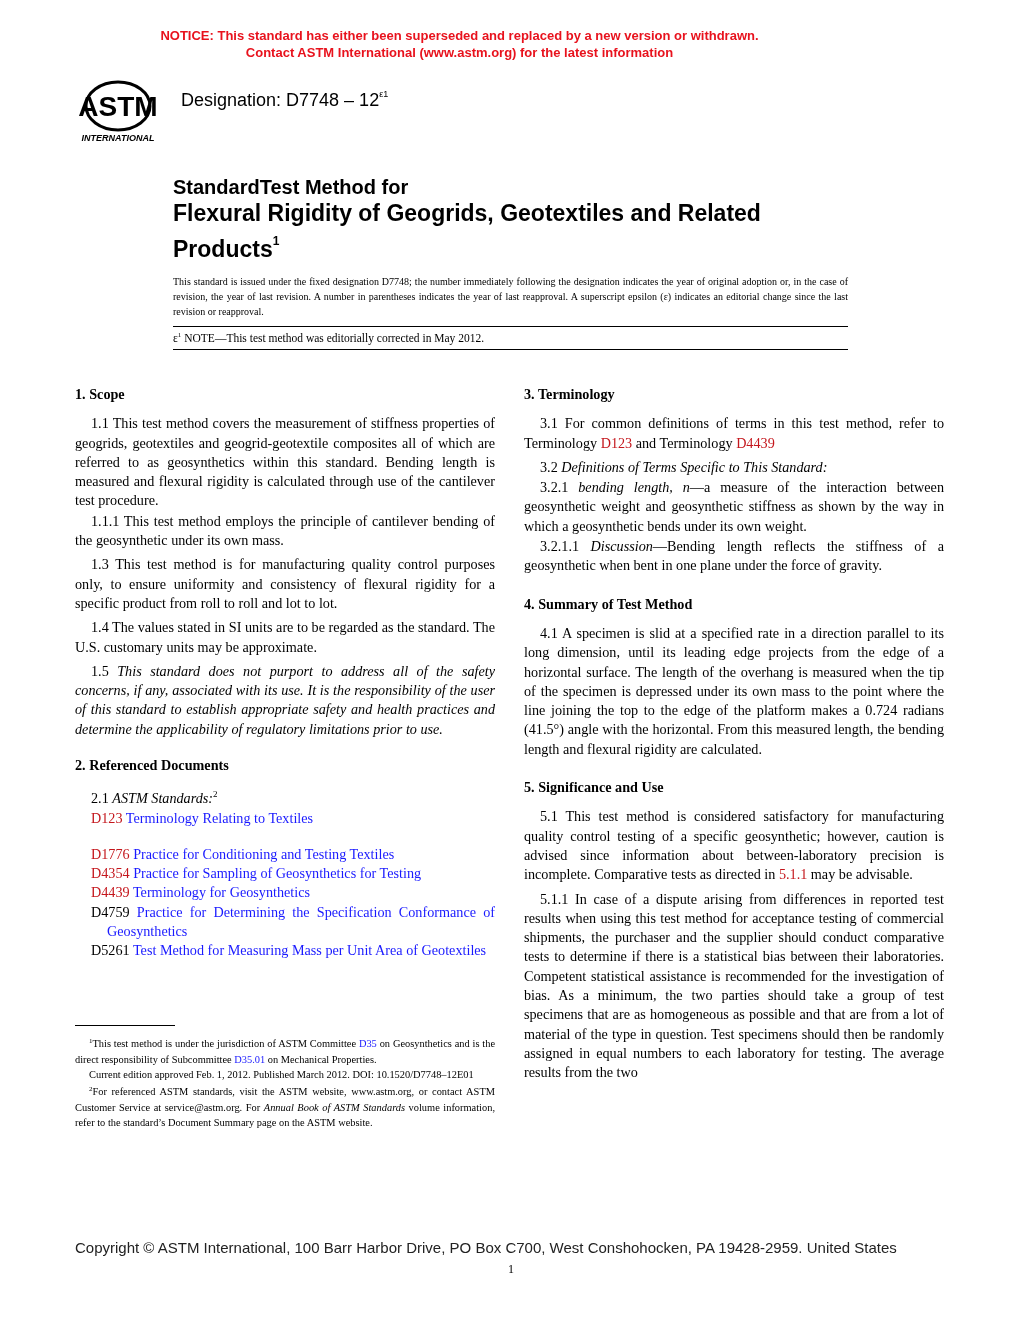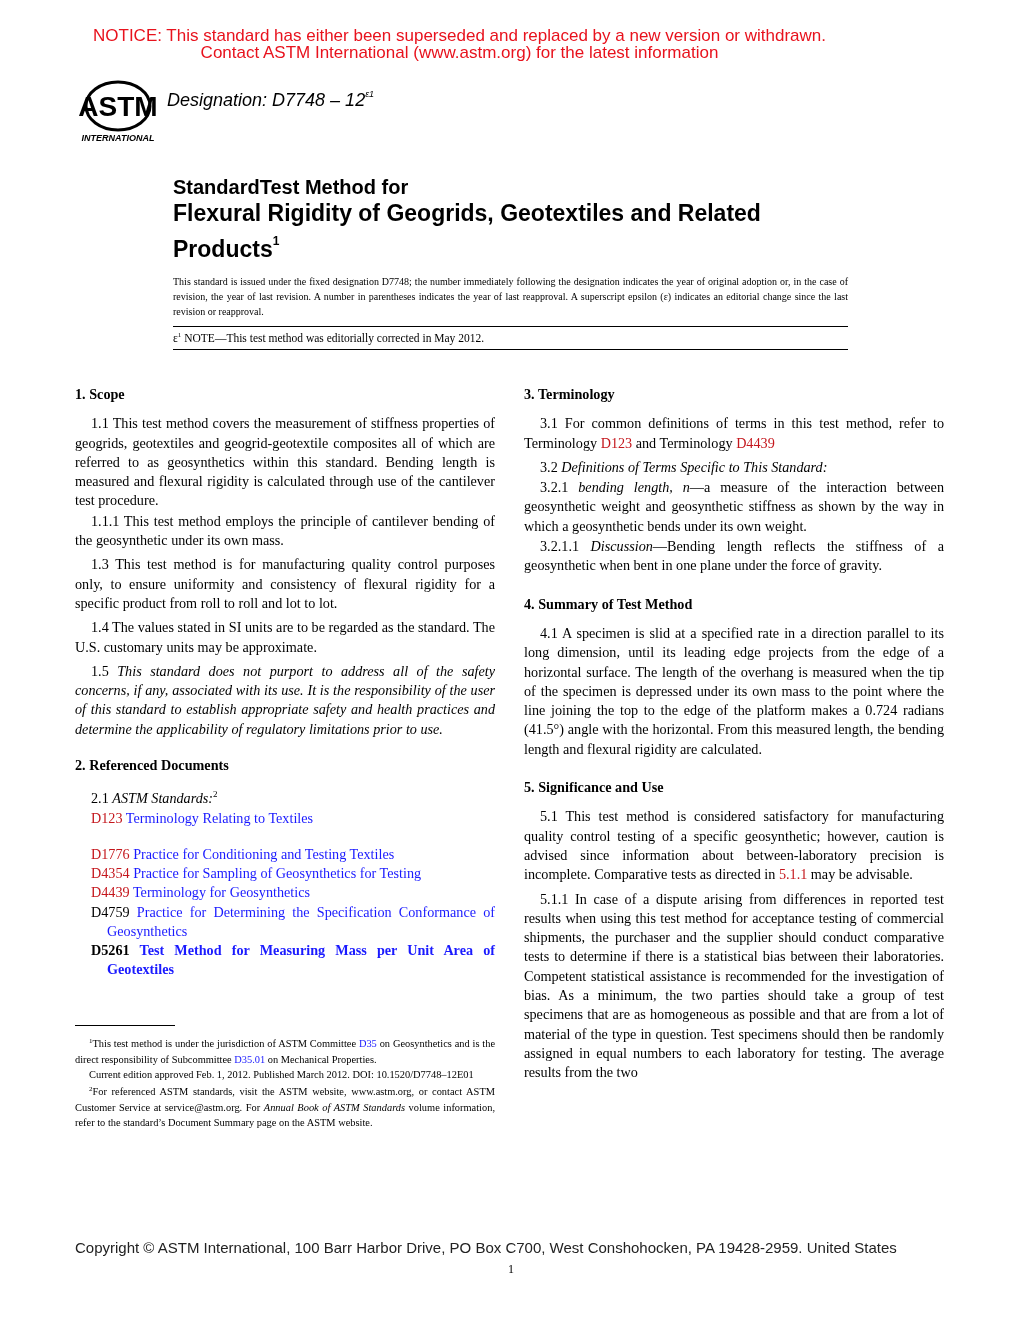--- a/index.html
+++ b/index.html
@@ -1,24 +1,24 @@
 <!DOCTYPE html>
 <html><head>
 <meta charset="utf-8">
 <style>
   html, body { margin: 0; padding: 0; background: #ffffff; }
   body { width: 1020px; height: 1320px; position: relative; overflow: hidden; color: #000; }
   .serif { font-family: "Liberation Serif", "DejaVu Serif", serif; }
   .sans { font-family: "Liberation Sans", "DejaVu Sans", sans-serif; }
 
   .notice { position: absolute; top: 27px; left: 0; width: 919px; text-align: center;
-    color: #e8121d; font-weight: normal; font-size: 17px; line-height: 17px; }
+    color: #e8121d; font-weight: bold; font-size: 13px; line-height: 17px; }
 
   .logo { position: absolute; left: 72px; top: 80px; width: 92px; height: 64px; }
-  .designation { position: absolute; left: 167px; top: 89px; font-size: 18px; font-style: italic; }
+  .designation { position: absolute; left: 181px; top: 89px; font-size: 18px; }
   .designation sup { font-size: 9px; vertical-align: 9px; }
 
   .title { position: absolute; left: 173px; top: 175px; width: 700px; }
   .title .pre { font-size: 20px; font-weight: bold; line-height: 24px; }
   .title .main { font-size: 23px; font-weight: bold; line-height: 28px; }
   .title sup { font-size: 12px; vertical-align: 12px; }
 
   .issued { position: absolute; left: 173px; top: 274px; width: 675px; font-size: 10px;
     line-height: 15px; text-align: justify; text-align-last: left; }
   .note { position: absolute; left: 173px; top: 326px; width: 675px;
@@ -85,21 +85,21 @@
   <p><span>1.5 </span><i>This standard does not purport to address all of the safety concerns, if any, associated with its use. It is the responsibility of the user of this standard to establish appropriate safety and health practices and determine the applicability of regulatory limitations prior to use.</i></p>
   <div style="height:10px"></div>
   <h2>2.  Referenced Documents</h2>
   <p class="tight"><span>2.1 </span><i>ASTM Standards:</i><sup style="font-size:9px">2</sup></p>
   <div id="refs">
       <p class="ref" style="text-indent: -16px; margin-left: 16px; padding-left: 16px; margin-bottom: 16px;"><span class="red">D123</span> <span class="blue">Terminology Relating to Textiles</span></p>
       <p class="ref" style="text-indent: -16px; margin-left: 16px; padding-left: 16px; margin-bottom: 0px;"><span class="red">D1776</span> <span class="blue">Practice for Conditioning and Testing Textiles</span></p>
       <p class="ref" style="text-indent: -16px; margin-left: 16px; padding-left: 16px; margin-bottom: 0px;"><span class="red">D4354</span> <span class="blue">Practice for Sampling of Geosynthetics for Testing</span></p>
       <p class="ref" style="text-indent: -16px; margin-left: 16px; padding-left: 16px; margin-bottom: 0px;"><span class="red">D4439</span> <span class="blue">Terminology for Geosynthetics</span></p>
       <p class="ref" style="text-indent: -16px; margin-left: 16px; padding-left: 16px; margin-bottom: 0px;"><span>D4759</span> <span class="blue">Practice for Determining the Specification Conformance of Geosynthetics</span></p>
-      <p class="ref" style="text-indent: -16px; margin-left: 16px; padding-left: 16px; margin-bottom: 0px; font-weight: bold;"><span>D5261</span> <span class="blue">Test Method for Measuring Mass per Unit Area of Geotextiles</span></p>
+      <p class="ref" style="text-indent: -16px; margin-left: 16px; padding-left: 16px; margin-bottom: 0px;"><span>D5261</span> <span class="blue">Test Method for Measuring Mass per Unit Area of Geotextiles</span></p>
     </div>
 </div>
 
 <div class="fn-rule"></div>
 <div class="footnotes serif">
   <p><sup>1</sup><span>This test method is under the jurisdiction of ASTM Committee </span><span class="blue">D35</span><span> on Geosynthetics and is the direct responsibility of Subcommittee </span><span class="blue">D35.01</span><span> on Mechanical Properties.</span></p>
   <p>Current edition approved Feb. 1, 2012. Published March 2012. DOI: 10.1520/D7748–12E01</p>
   <p><sup>2</sup><span>For referenced ASTM standards, visit the ASTM website, www.astm.org, or contact ASTM Customer Service at service@astm.org. For </span><i>Annual Book of ASTM Standards</i><span> volume information, refer to the standard’s Document Summary page on the ASTM website.</span></p>
 </div>
 

